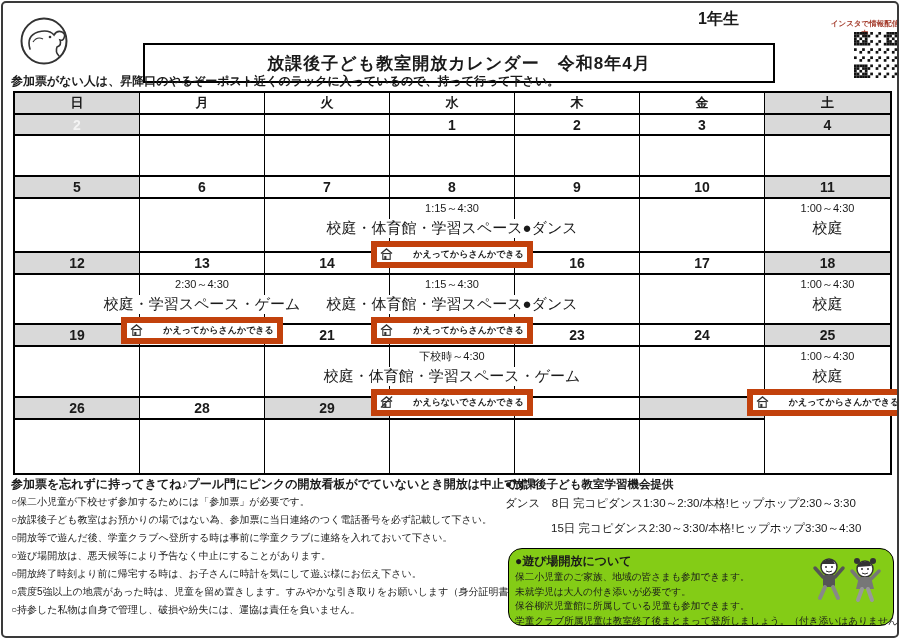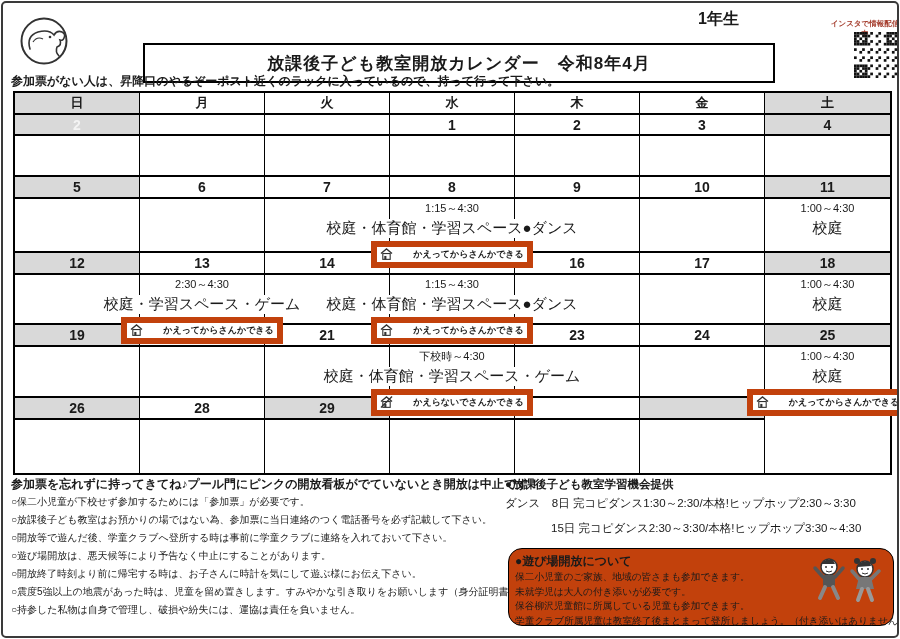--- a/index.html
+++ b/index.html
@@ -37,21 +37,21 @@
   .notes{position:absolute;left:8px;top:473px;width:492px;}
   .notes-heading{font-size:12px;font-weight:bold;white-space:nowrap;}
   .note-item{font-size:10px;line-height:18px;white-space:nowrap;}
   .contact{font-size:12.5px;font-weight:bold;white-space:nowrap;margin-top:1px;}
 
   
   .dance{position:absolute;left:502px;top:474px;width:395px;}
   .dance-heading{font-size:11.5px;font-weight:bold;}
   .dance-line{font-size:11.5px;margin-top:4px;white-space:nowrap;}
   .dance-line.indent{padding-left:46px;margin-top:10px;}
-  .playbox{position:absolute;left:505px;top:545px;width:386px;height:78px;border:1.5px solid #000;border-radius:14px;padding:4px 6px;box-sizing:border-box;background:#c2410c;}
+  .playbox{position:absolute;left:505px;top:545px;width:386px;height:78px;border:1.5px solid #000;border-radius:14px;padding:4px 6px;box-sizing:border-box;background:#84cc16;}
   .playbox-title{font-size:12px;font-weight:bold;}
   .playbox-line{font-size:9.7px;line-height:14.5px;white-space:nowrap;}
   .kids{position:absolute;right:6px;top:4px;}
 </style>
 </head>
 <body>
 
 <div class="page">
 
   <div class="logo">

